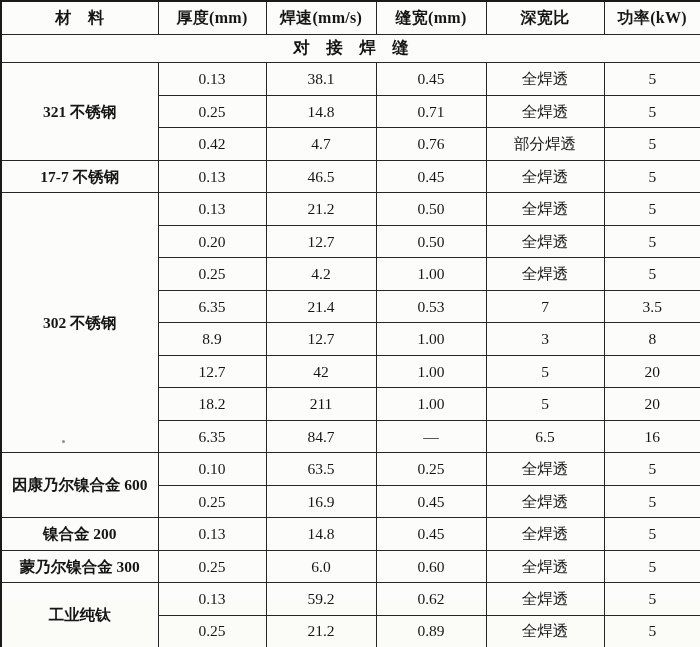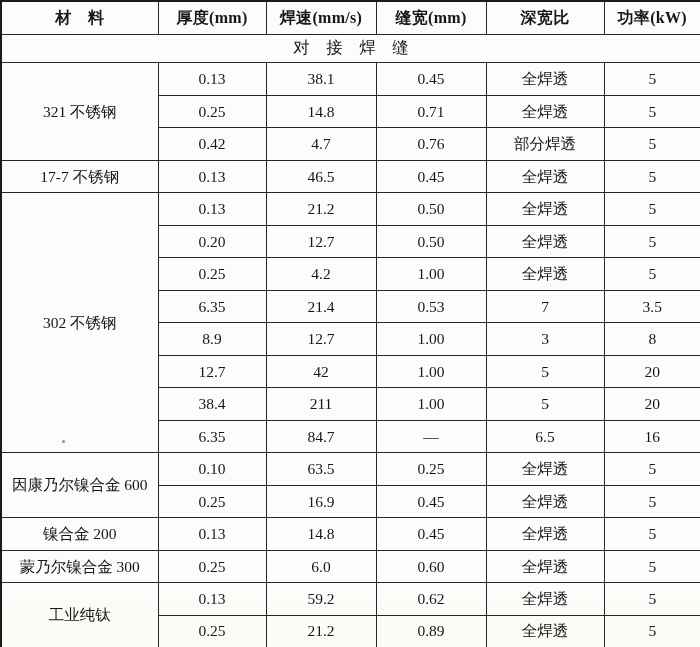--- a/index.html
+++ b/index.html
@@ -37,26 +37,26 @@
   }
   .params thead th {
     height: 32px;
     font-size: 16px;
     font-weight: 600;
     letter-spacing: 0.3px;
   }
   tr.section-row td {
     height: 27px;
     font-size: 16.5px;
-    font-weight: 400;
+    font-weight: 700;
     border-left: none;
     border-right: none;
   }
   tbody tr.data-row { height: 32.5px; }
-  td.mat-cell { font-size: 15.5px; font-weight: 400; margin-left: 11px; }
+  td.mat-cell { font-size: 15.5px; font-weight: 700; margin-left: 11px; }
   td.num-cell { font-size: 15.5px; }
   .speck {
     position: absolute;
     left: 62px;
     top: 440px;
     width: 3px;
     height: 3px;
     border-radius: 50%;
     background: #7d7d7d;
     opacity: 0.85;
@@ -156,21 +156,21 @@
           <td class="num-cell">8</td>
         </tr>
         <tr class="data-row">
           <td class="num-cell">12.7</td>
           <td class="num-cell">42</td>
           <td class="num-cell">1.00</td>
           <td class="num-cell">5</td>
           <td class="num-cell">20</td>
         </tr>
         <tr class="data-row">
-          <td class="num-cell">38.4</td>
+          <td class="num-cell">18.2</td>
           <td class="num-cell">211</td>
           <td class="num-cell">1.00</td>
           <td class="num-cell">5</td>
           <td class="num-cell">20</td>
         </tr>
         <tr class="data-row">
           <td class="num-cell">6.35</td>
           <td class="num-cell">84.7</td>
           <td class="num-cell">—</td>
           <td class="num-cell">6.5</td>

